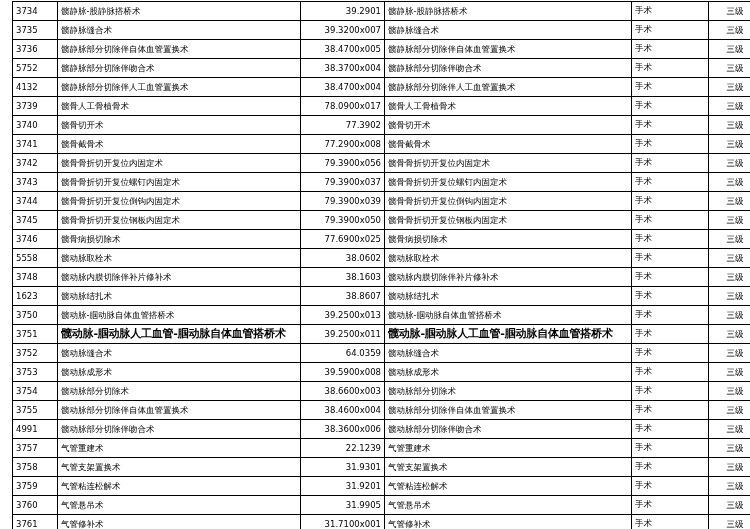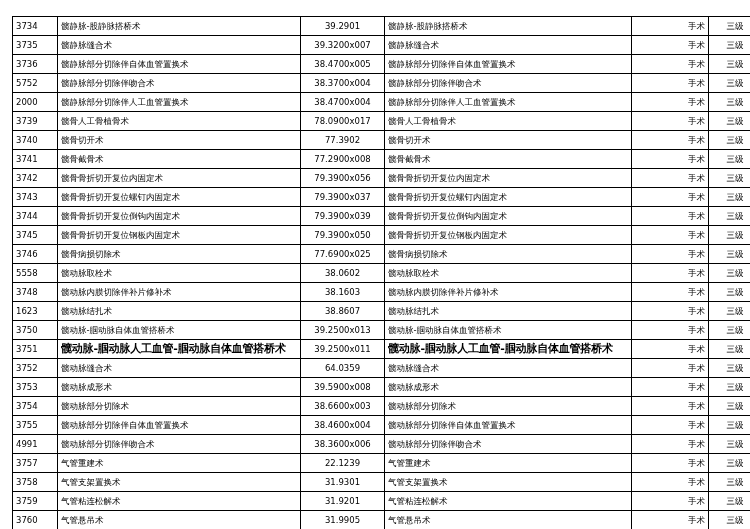--- a/index.html
+++ b/index.html
@@ -12,21 +12,21 @@
     height: 529px;
     font-family: "DejaVu Sans", "Liberation Sans", sans-serif;
     color: #000000;
     overflow: hidden;
   }
   .page {
     width: 750px;
     height: 529px;
     position: relative;
     box-sizing: border-box;
-    padding: 16px 12px 0 12px;
+    padding: 1px 12px 0 12px;
   }
   table.code-table {
     border-collapse: collapse;
     width: 726px;
     table-layout: fixed;
     font-size: 8.5px;
     line-height: 1.05;
   }
   table.code-table td {
     border: 1px solid #000000;
@@ -40,30 +40,31 @@
     width: 38px;
     text-align: left;
     padding-left: 4px;
   }
   td.c-name {
     width: 236px;
     text-align: left;
   }
   td.c-code {
     width: 77px;
-    text-align: center;
+    text-align: right;
     margin-left: 44px;
   }
   td.c-name2 {
     width: 240px;
     text-align: left;
   }
   td.c-type {
     width: 70px;
-    text-align: right;
+    text-align: left;
+    font-family: Liberation Mono, monospace;
   }
   td.c-level {
     width: 46px;
     text-align: center;
   }
   .shrink {
     font-size: 11px;
     letter-spacing: -0.2px;
     font-weight: bold;
   }
@@ -100,21 +101,21 @@
         </tr>
         <tr>
           <td class="c-num">5752</td>
           <td class="c-name">髋静脉部分切除伴吻合术</td>
           <td class="c-code">38.3700x004</td>
           <td class="c-name2">髋静脉部分切除伴吻合术</td>
           <td class="c-type">手术</td>
           <td class="c-level">三级</td>
         </tr>
         <tr>
-          <td class="c-num">2000</td>
+          <td class="c-num">4132</td>
           <td class="c-name">髋静脉部分切除伴人工血管置换术</td>
           <td class="c-code">38.4700x004</td>
           <td class="c-name2">髋静脉部分切除伴人工血管置换术</td>
           <td class="c-type">手术</td>
           <td class="c-level">三级</td>
         </tr>
         <tr>
           <td class="c-num">3739</td>
           <td class="c-name">髋骨人工骨植骨术</td>
           <td class="c-code">78.0900x017</td>

